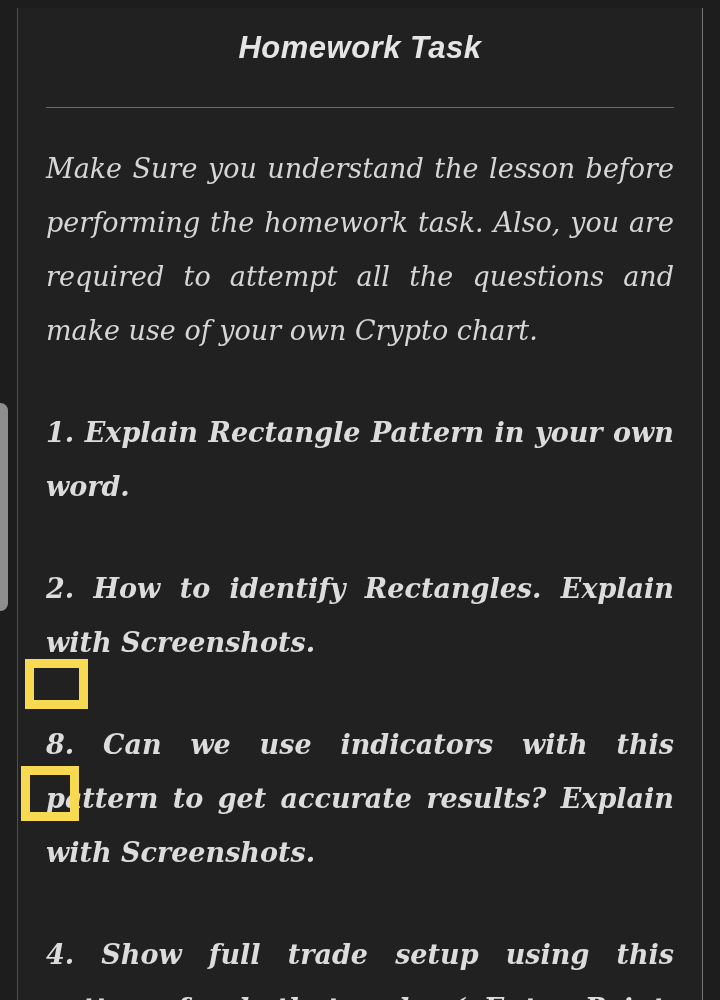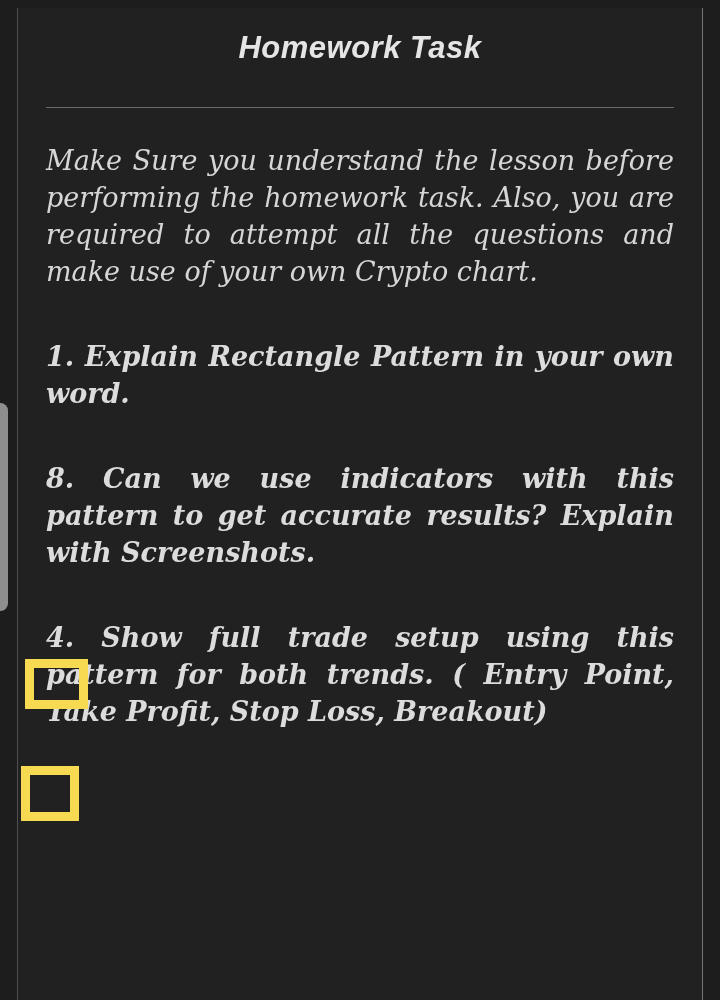--- a/index.html
+++ b/index.html
@@ -40,21 +40,21 @@
     letter-spacing: 0.5px;
     color: #e5e5e5;
   }
   .divider {
     border: none;
     border-top: 1px solid #6b6b6b;
     margin: 40px 0 0 0;
   }
   .para {
     font-size: 27px;
-    line-height: 37px;
+    line-height: 54px;
     color: #d6d6d6;
     text-align: justify;
     margin: 0 0 42px 0;
   }
   .intro {
     margin-top: 34px;
     font-weight: 400;
   }
   .question {
     font-weight: 700;
@@ -101,20 +101,21 @@
   <div class="page">
 
     <div class="doc-title">Homework Task</div>
 
     <hr class="divider">
 
     <p class="para intro">Make Sure you understand the lesson before performing the homework task. Also, you are required to attempt all the questions and make use of your own Crypto chart.</p>
 
     <p class="para question">1. Explain Rectangle Pattern in your own word.</p>
 
+    <p class="para question">2. How to identify Rectangles. Explain with Screenshots.</p>
 
     <p class="para question">8. Can we use indicators with this pattern to get accurate results? Explain with Screenshots.</p>
 
 
     <p class="para question">4. Show full trade setup using this pattern for both trends. ( Entry Point, Take Profit, Stop Loss, Breakout)</p>
 
   </div>
 
   <div class="highlight-box box-1"></div>
   <div class="highlight-box box-2"></div>

